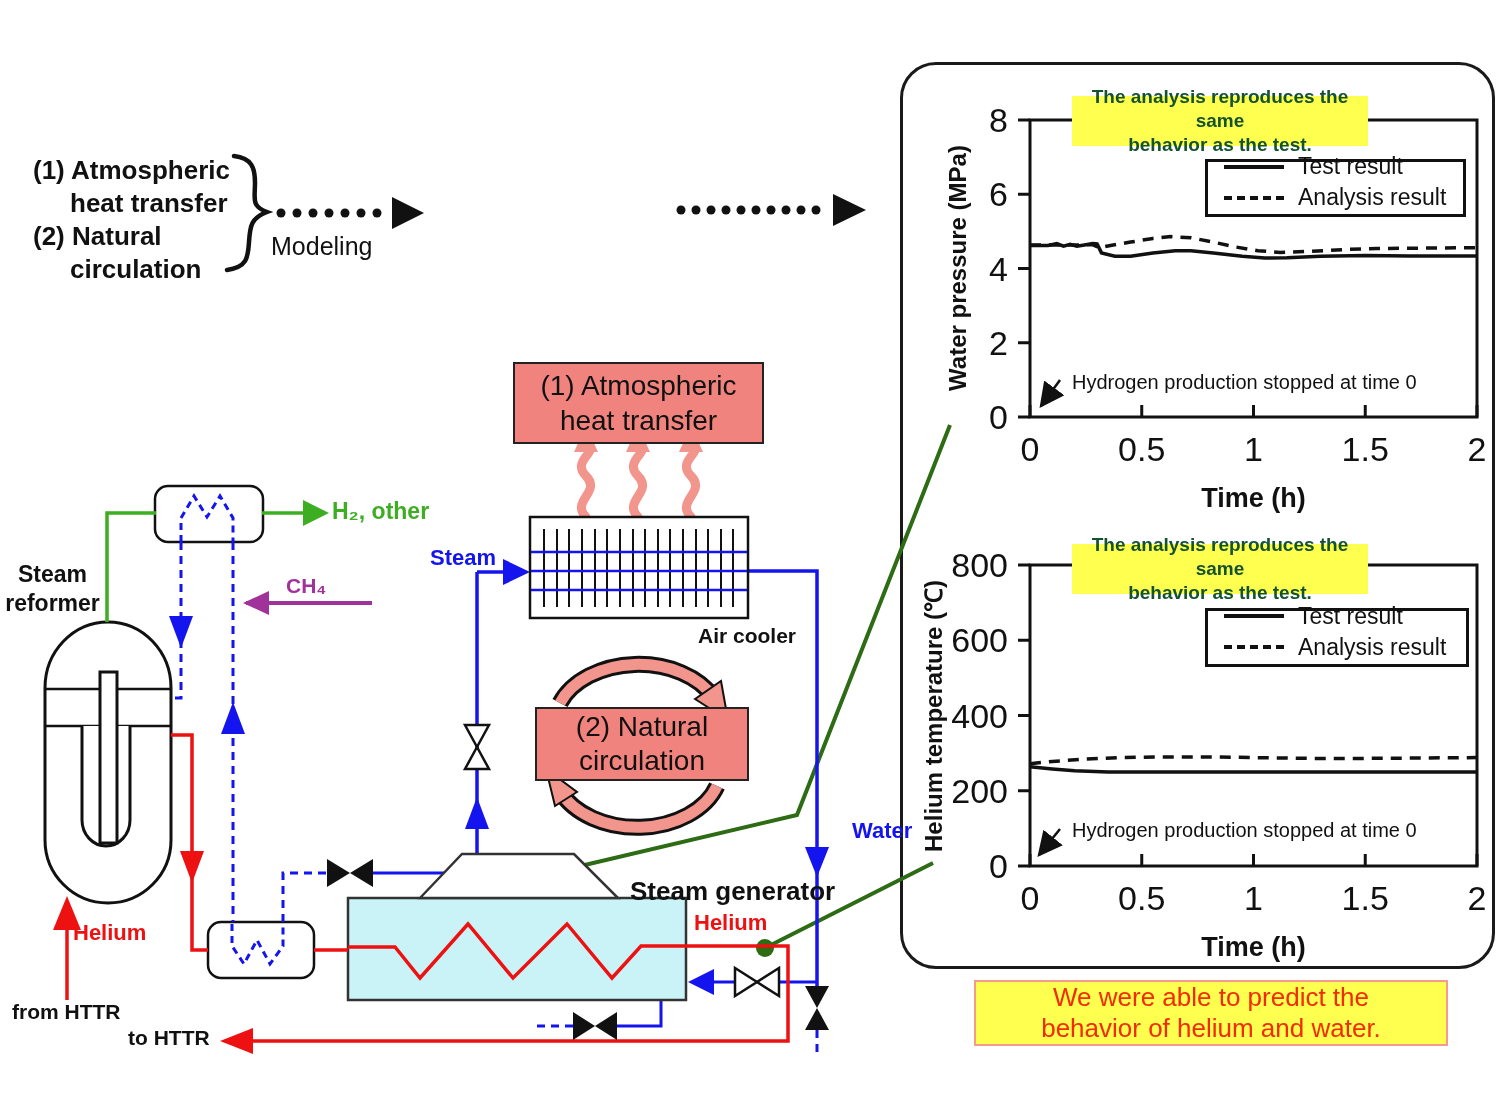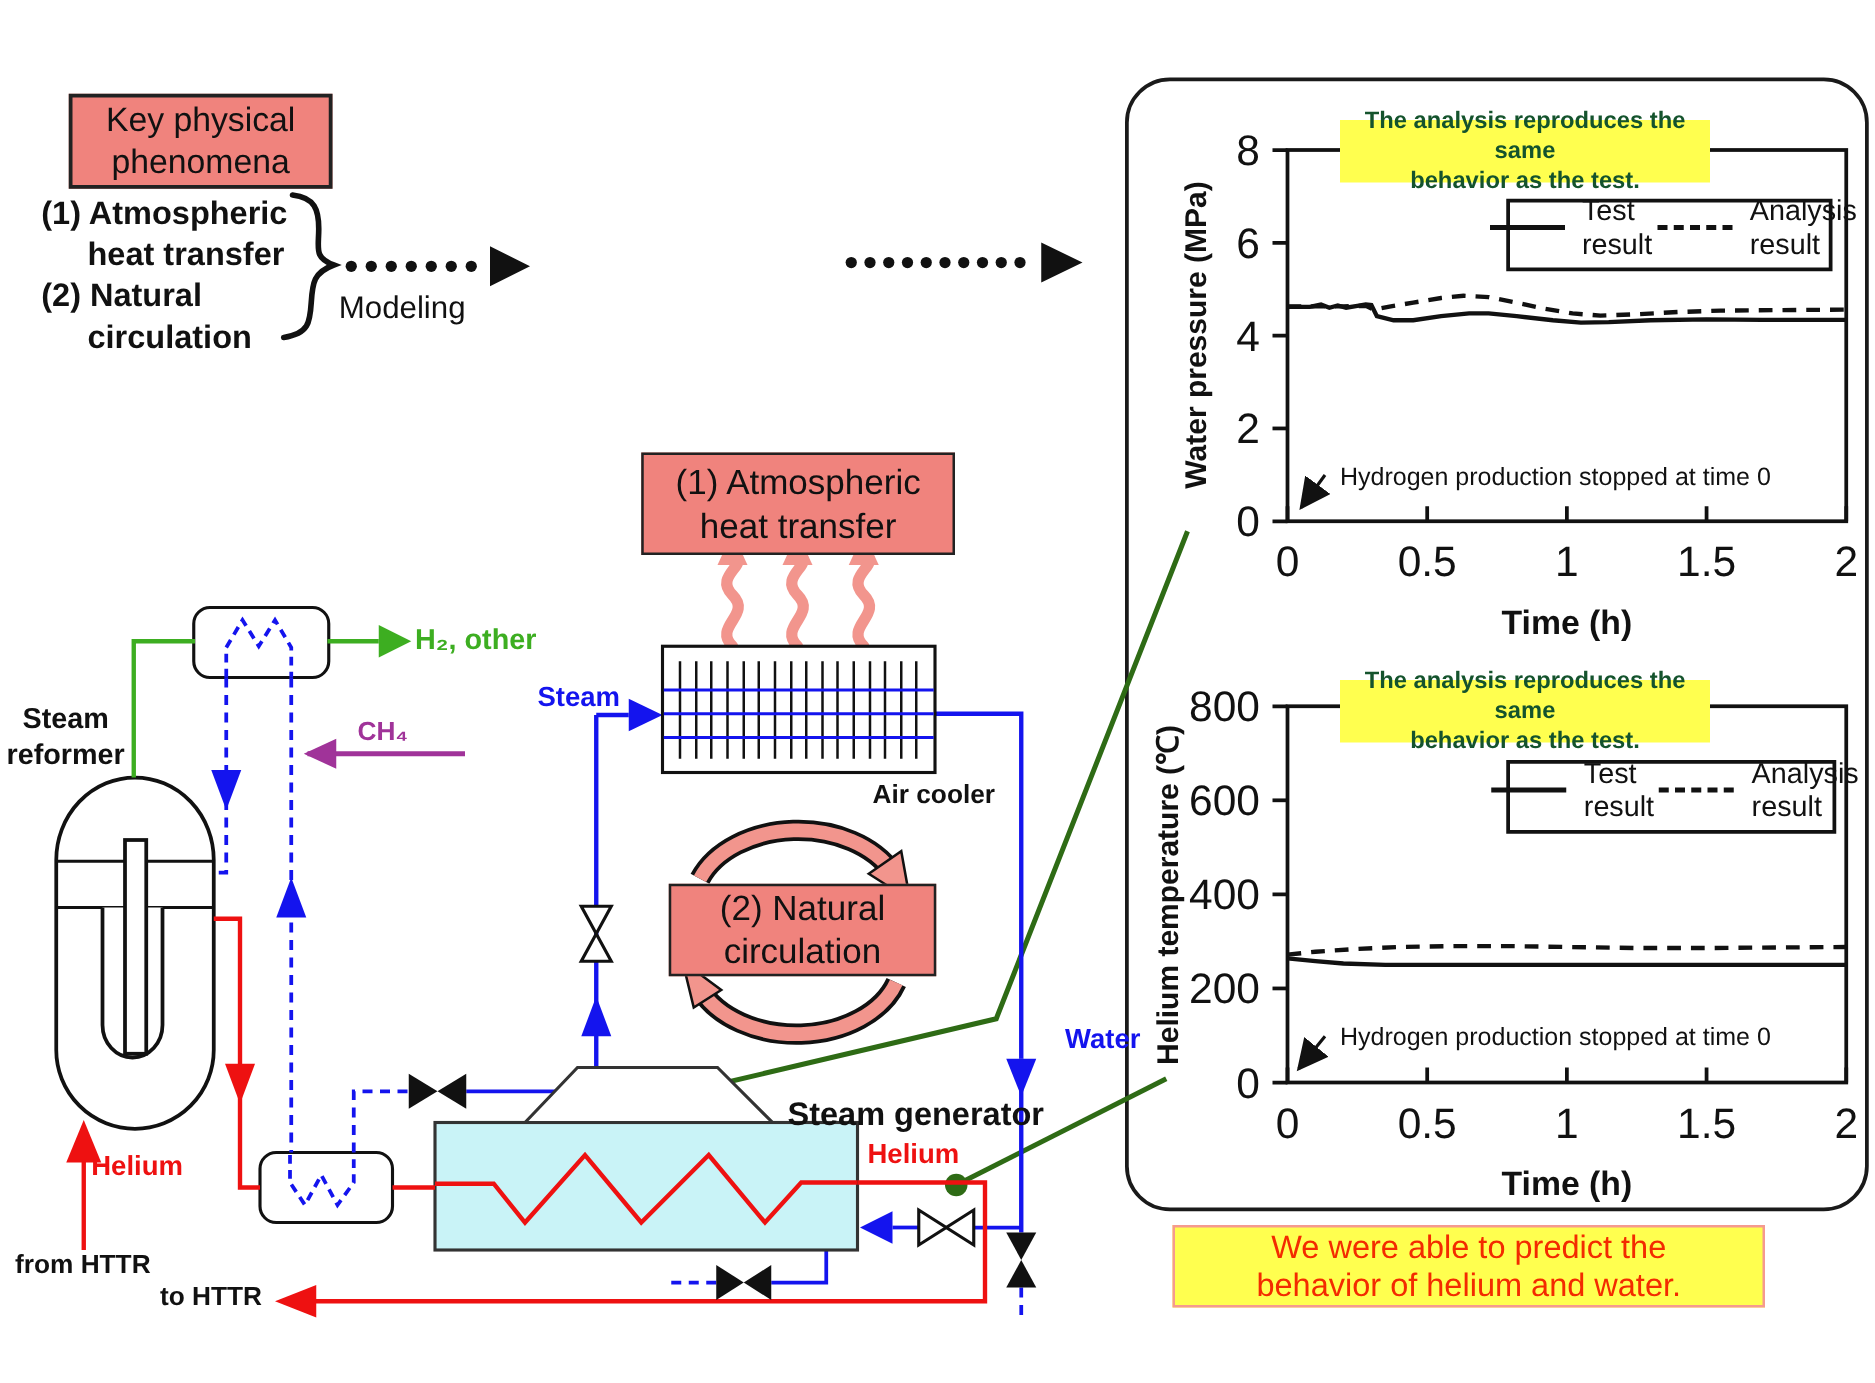--- a/index.html
+++ b/index.html
@@ -7,21 +7,21 @@
          font-family:"Liberation Sans",sans-serif;color:#111;}
   .abs{position:absolute;}
   .ml{white-space:pre-line;}
   .ctr{display:flex;align-items:center;justify-content:center;text-align:center;}
   .pinkbox{background:#f0837d;border:3px solid #222;}
   .lbl{position:absolute;white-space:pre-line;}
   .bold{font-weight:bold;}
   svg{display:block;}
   svg text{font-family:"Liberation Sans",sans-serif;fill:#111;}
   .legend{position:absolute;background:#fff;border:3px solid #111;display:flex;
-          flex-direction:row;justify-content:center;gap:4px;padding:4px 10px 16px 16px;box-sizing:border-box;}
+          flex-direction:column;justify-content:center;gap:4px;padding:4px 10px 16px 16px;box-sizing:border-box;}
   .legrow{display:flex;align-items:center;}
   .legsample{width:60px;height:0;border-top:4px solid #111;margin-right:14px;flex:none;}
   .legsample.dash{border-top-style:dashed;}
   .legtext{font-size:23px;}
   .note{position:absolute;background:#ffff4f;color:#14532d;font-weight:bold;font-size:19px;
         line-height:24px;text-align:center;white-space:pre-line;display:flex;align-items:center;justify-content:center;}
   .rot{transform:rotate(-90deg);}
 </style>
 </head>
 <body>
@@ -117,21 +117,21 @@
       <span class="legtext">Test result</span>
     </div>
     <div class="legrow">
       <span class="legsample dash"></span>
       <span class="legtext">Analysis result</span>
     </div>
   </div>
   <div class="lbl" style="left:1072px;top:819px;font-size:20px;">Hydrogen production stopped at time 0</div>
   <div class="lbl rot bold ctr" style="left:732px;top:701px;width:400px;height:30px;font-size:24px;">Helium temperature (℃)</div>
 
-  <div class="abs ctr ml" style="left:938px;top:980px;width:470px;height:62px;background:#ffff4f;border:2.5px solid #f59a8f;
+  <div class="abs ctr ml" style="left:974px;top:980px;width:470px;height:62px;background:#ffff4f;border:2.5px solid #f59a8f;
               color:#f32b00;font-size:26px;line-height:31px;">We were able to predict the
 behavior of helium and water.</div>
 
   <svg class="abs" style="left:0;top:0;pointer-events:none;" width="1500" height="1106" viewBox="0 0 1500 1106">
 
     <path d="M234,156 C252,158 255,168 255,183 C255,199 251,206 267,212 C251,218 250,226 249,242 C248,258 247,267 227,270" fill="none" stroke="#111" stroke-width="4.5" stroke-linecap="round"></path>
 
     <g fill="#111">
       <circle cx="281" cy="213" r="4.5"></circle>
         <circle cx="297" cy="213" r="4.5"></circle>
@@ -288,22 +288,20 @@
     <g fill="#111">
       <polygon points="327,859 327,887 350,873"></polygon>
         <polygon points="373,859 373,887 350,873"></polygon>
     </g>
     <g fill="#111">
       <polygon points="617,1012 617,1040 595,1026"></polygon>
         <polygon points="573,1012 573,1040 595,1026"></polygon>
     </g>
   </svg>
 
-  <div class="abs pinkbox ctr ml" style="left:55px;top:75px;width:205px;height:70px;font-size:27px;line-height:33px;">Key physical
-phenomena</div>
   <div class="lbl bold" style="left:33px;top:155px;font-size:26px;">(1) Atmospheric</div>
   <div class="lbl bold" style="left:70px;top:188px;font-size:26px;">heat transfer</div>
   <div class="lbl bold" style="left:33px;top:221px;font-size:26px;">(2) Natural</div>
   <div class="lbl bold" style="left:70px;top:254px;font-size:26px;">circulation</div>
   <div class="lbl" style="left:271px;top:232px;font-size:25px;">Modeling</div>
 
   <div class="lbl bold" style="left:0px;top:560px;width:105px;font-size:23px;line-height:29px;text-align:center;">Steam
 reformer</div>
   <div class="lbl bold" style="left:332px;top:498px;font-size:23px;color:#3dae21;">H₂, other</div>
   <div class="lbl bold" style="left:286px;top:574px;font-size:21px;color:#a03399;">CH₄</div>

